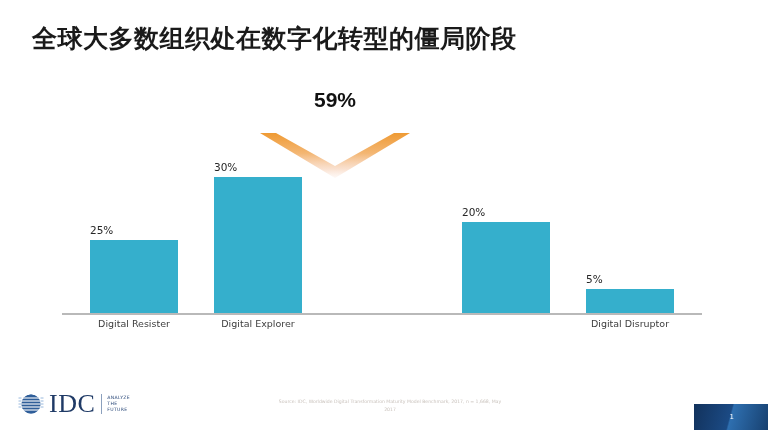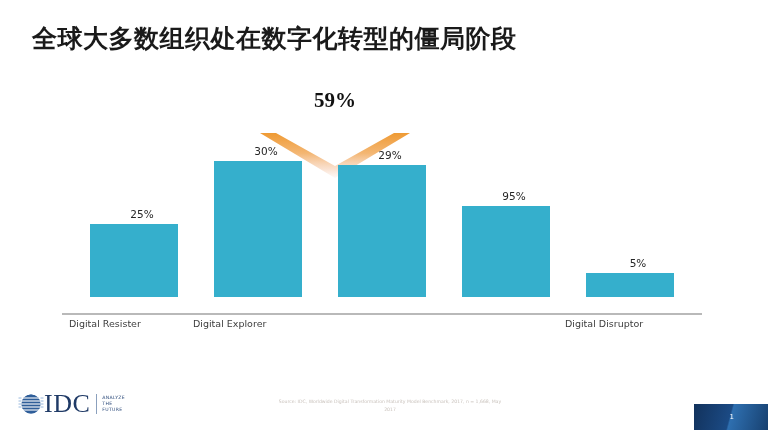--- a/index.html
+++ b/index.html
@@ -43,21 +43,21 @@
     pointer-events: none;
   }
   .callout-value {
     position: absolute;
     left: 0; top: 0;
     width: 160px;
     text-align: center;
     font-size: 21px;
     font-weight: bold;
     color: #111111;
-    font-family: Liberation Serif, serif;
+    font-family: Liberation Sans, sans-serif;
   }
   .chevron {
     position: absolute;
     left: 5px; top: 45px;
     width: 150px; height: 45px;
   }
 
   
   .plot {
     position: absolute;
@@ -65,43 +65,44 @@
     width: 768px; height: 255px;
   }
   .axis-line {
     position: absolute;
     left: 62px; top: 253px;
     width: 640px; height: 1.5px;
     background: #b9b9b9;
   }
   .bar-group {
     position: absolute;
-    bottom: 18px;
+    bottom: 2px;
     width: 104px;
-    text-align: center;
+    text-align: left;
   }
   .bar-label {
     font-size: 10.5px;
     color: #262626;
     margin-bottom: 4px;
     font-family: "DejaVu Sans", "Liberation Sans", sans-serif;
     white-space: nowrap;
   }
   .bar {
     width: 88px;
     background: #35AFCC;
   }
   .cat-labels {
     position: absolute;
     left: 0; top: 258px;
     width: 768px; height: 24px;
   }
   .cat {
     position: absolute;
     width: 130px;
+    text-align: center;
     font-size: 9.5px;
     color: #3d3d3d;
     font-family: "DejaVu Sans", "Liberation Sans", sans-serif;
     white-space: nowrap;
   }
 
   
   .footer {
     position: absolute;
     left: 0; bottom: 0;
@@ -114,20 +115,21 @@
     display: flex;
     align-items: center;
     height: 32px;
   }
   .idc-globe { width: 26px; height: 26px; }
   .idc-word {
     font-family: "Liberation Serif", "DejaVu Serif", serif;
     font-size: 26px;
     color: #1f3a66;
     letter-spacing: 0.5px;
+    margin-left: 5px;
     line-height: 1;
   }
   .idc-div {
     width: 1px; height: 20px;
     background: #8ba0bd;
     margin: 0 5px 0 6px;
   }
   .idc-tag {
     font-size: 4.6px;
     line-height: 1.35;
@@ -189,27 +191,23 @@
       <div class="bar-group" style="left:90px;">
         <div class="bar-label">25%</div>
         <div class="bar" style="height:73px;"></div>
       </div>
 
       <div class="bar-group" style="left:214px;">
         <div class="bar-label">30%</div>
         <div class="bar" style="height:136px;"></div>
       </div>
 
-      <div class="bar-group" style="left:338px;">
-        <div class="bar-label">29%</div>
-        <div class="bar" style="height:132px;"></div>
-      </div>
 
       <div class="bar-group" style="left:462px;">
-        <div class="bar-label">95%</div>
+        <div class="bar-label">20%</div>
         <div class="bar" style="height:91px;"></div>
       </div>
 
       <div class="bar-group" style="left:586px;">
         <div class="bar-label">5%</div>
         <div class="bar" style="height:24px;"></div>
       </div>
 
       <div class="axis-line"></div>
     </div>

